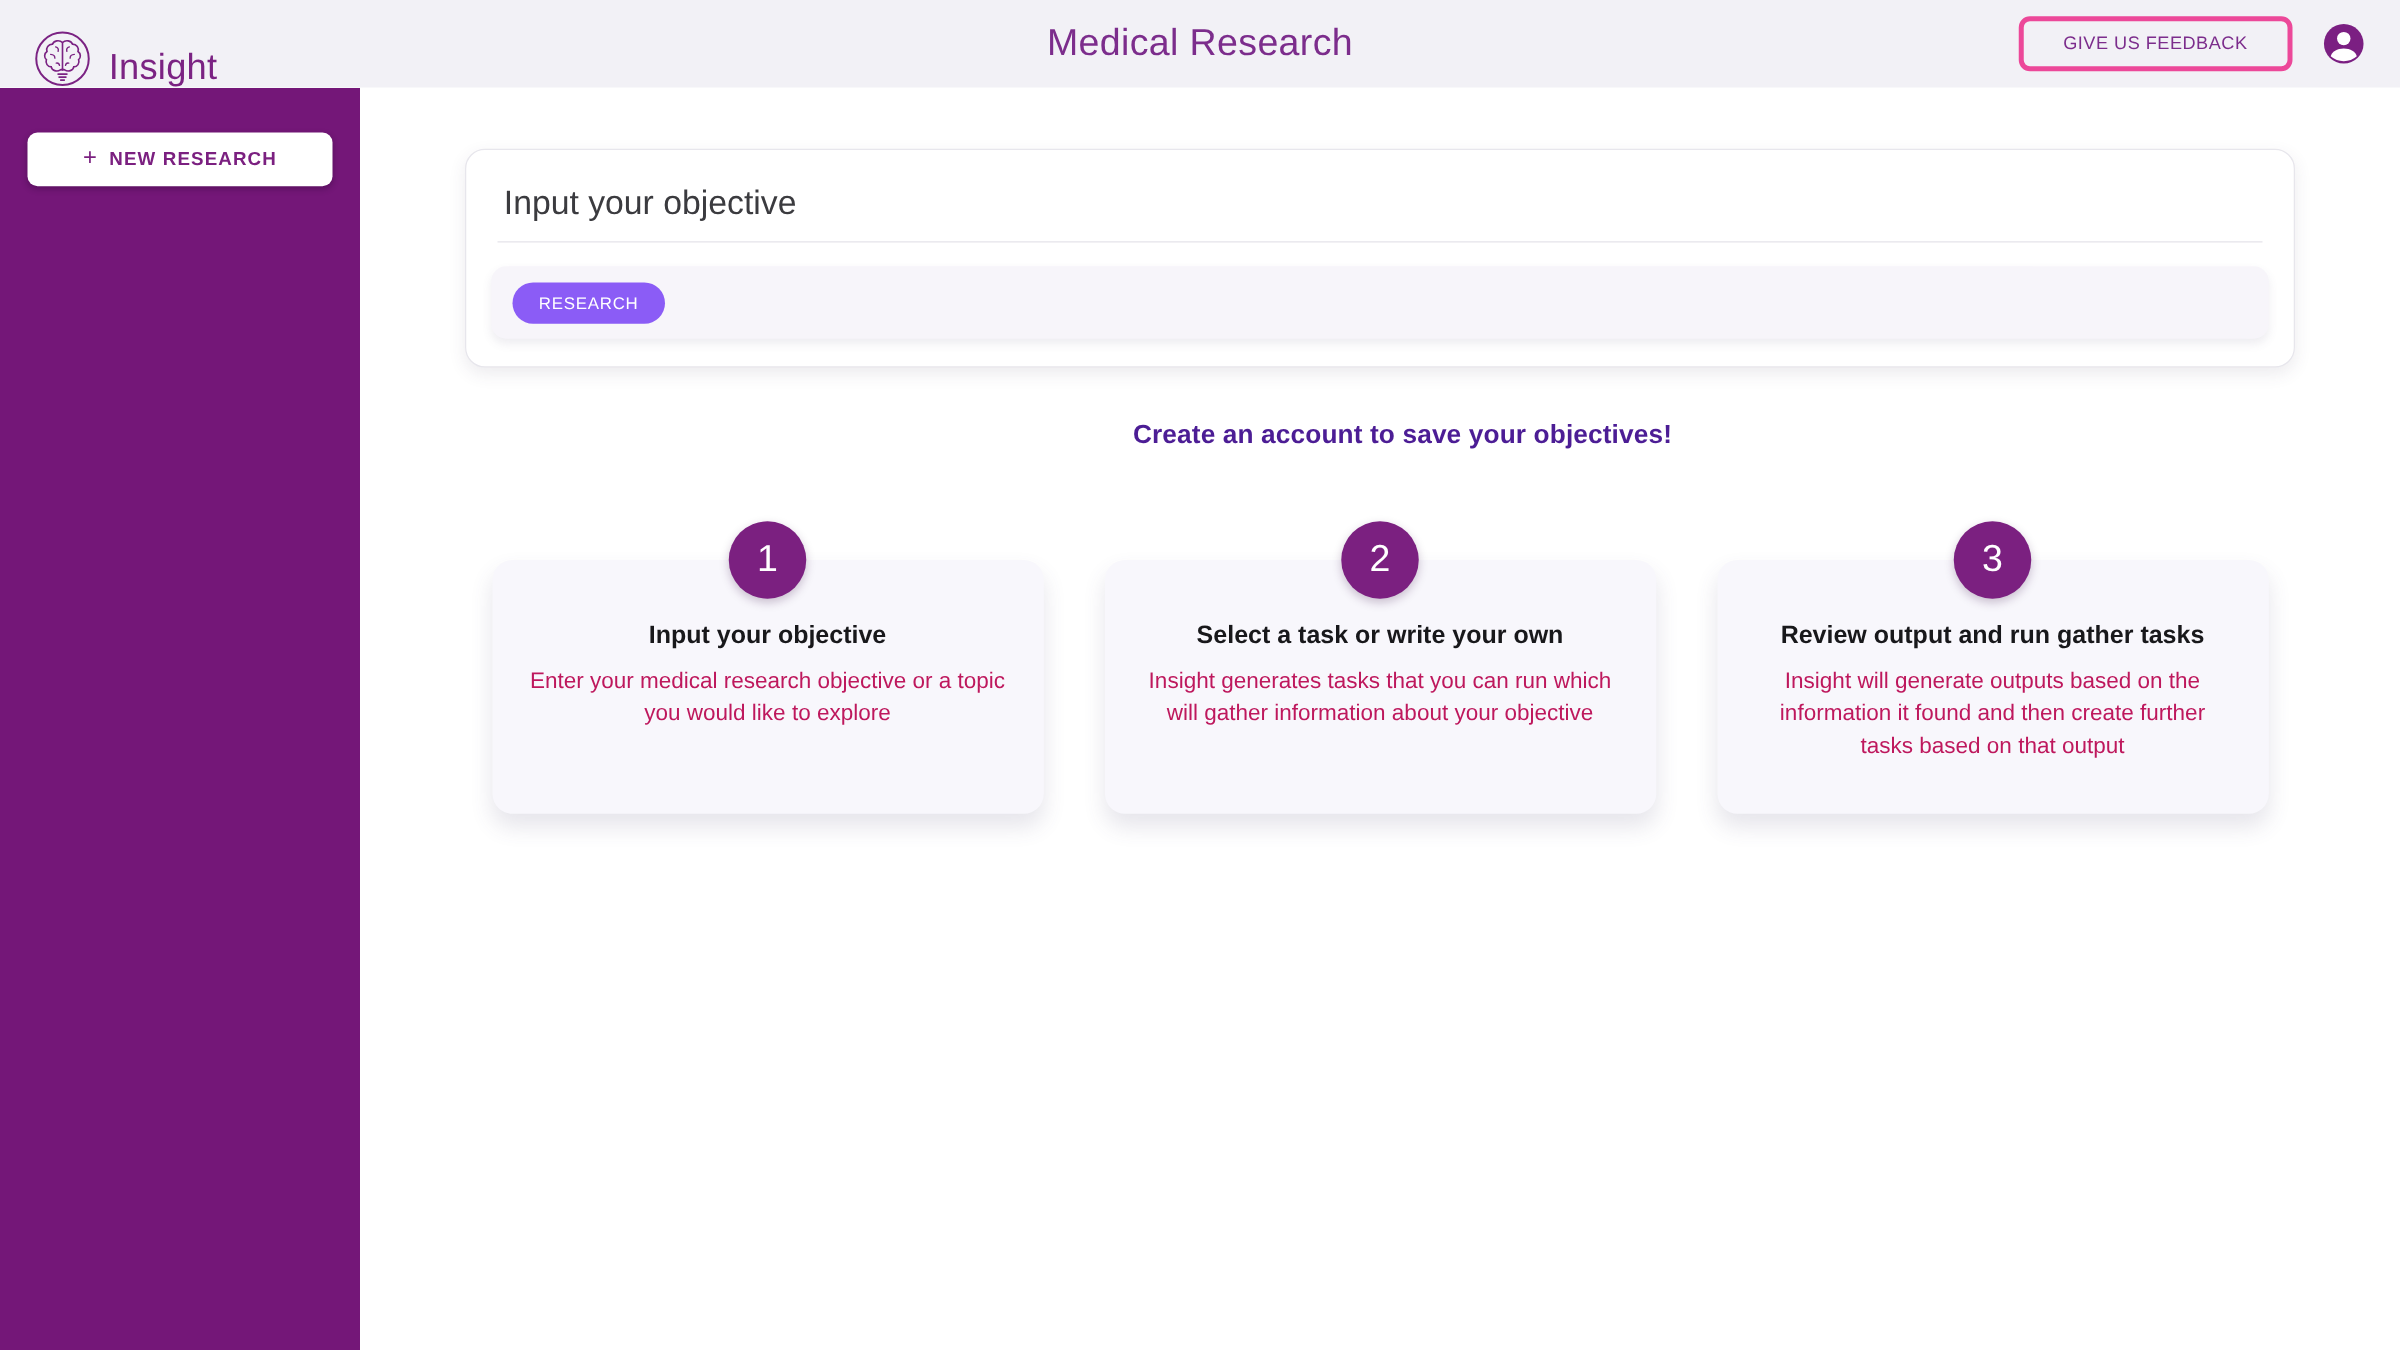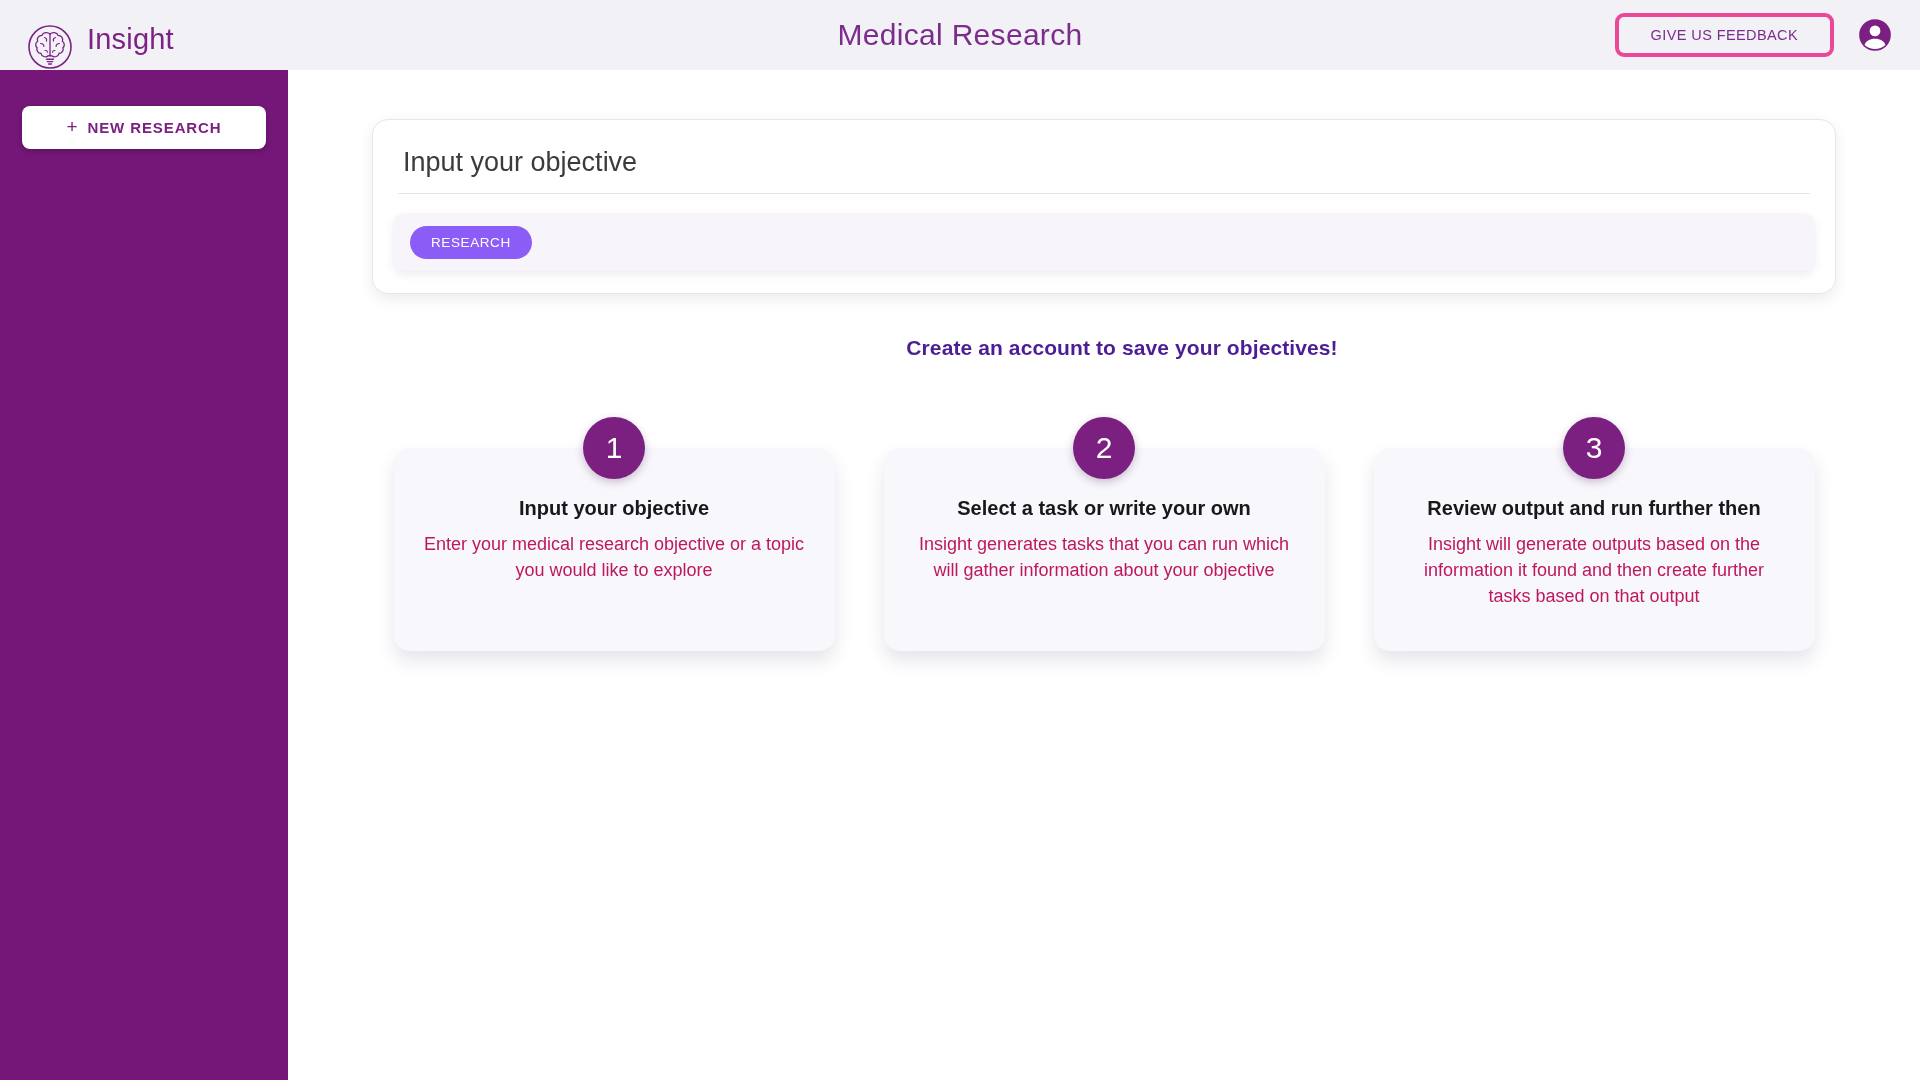--- a/index.html
+++ b/index.html
@@ -12,21 +12,21 @@
 
   
   .app-header {
     position: fixed; top: 0; left: 0; right: 0; height: 70px;
     background: #f2f1f6;
     display: flex; align-items: center;
     padding: 0 26px;
     z-index: 20;
   }
   .header-left { flex: 1; display: flex; align-items: center; gap: 14px; }
-  .logo-wrap { display: flex; align-items: flex-start; gap: 13px; cursor: pointer; margin-top: 24px; }
+  .logo-wrap { display: flex; align-items: flex-end; gap: 13px; cursor: pointer; margin-top: 24px; }
   .logo-icon { width: 48px; height: 48px; display: block; }
   .logo-text {
     font-size: 29px; color: #7b2383; font-weight: 500; letter-spacing: 0.2px;
   }
   .header-title {
     flex: 0 0 auto;
     font-size: 30px; color: #7c2d8c; font-weight: 500; letter-spacing: 0.3px;
     text-align: right;
   }
   .header-right { flex: 1; display: flex; align-items: center; justify-content: flex-end; gap: 22px; }
@@ -214,19 +214,19 @@
       <div class="step-circle">2</div>
       <div class="step-card">
         <div class="step-title">Select a task or write your own</div>
         <div class="step-desc">Insight generates tasks that you can run which will gather information about your objective</div>
       </div>
     </div>
 
     <div class="step">
       <div class="step-circle">3</div>
       <div class="step-card">
-        <div class="step-title">Review output and run further then</div>
+        <div class="step-title">Review output and run gather tasks</div>
         <div class="step-desc">Insight will generate outputs based on the information it found and then create further tasks based on that output</div>
       </div>
     </div>
 
   </div>
 </main>
 
 </body></html>

